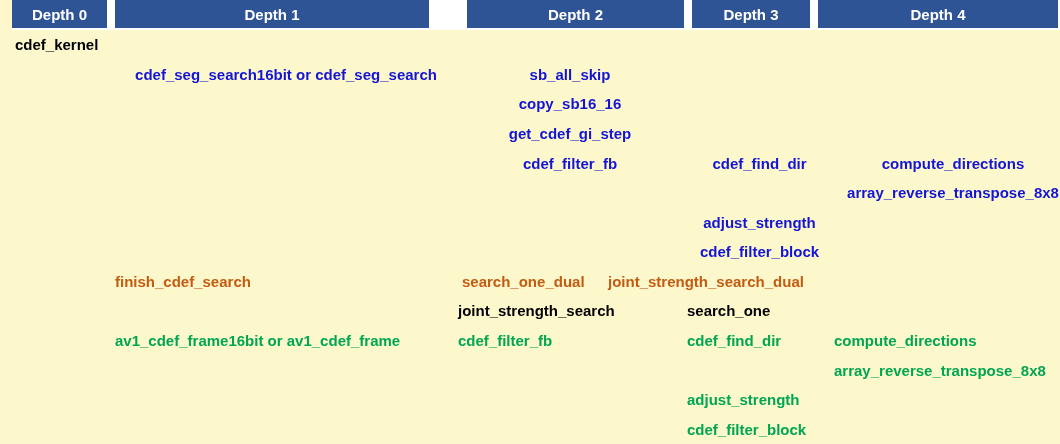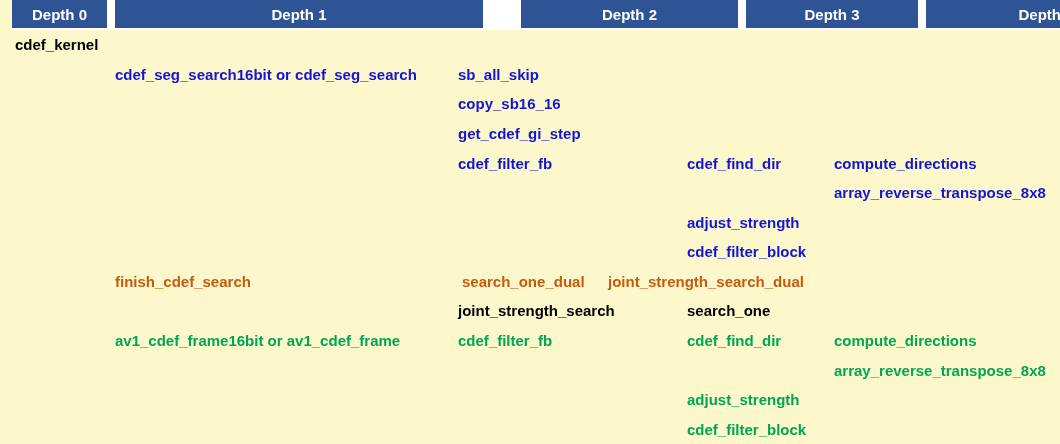--- a/index.html
+++ b/index.html
@@ -23,23 +23,23 @@
     background: var(--header-bg, #2F5496);
     color: var(--header-text, #ffffff);
     font-size: 15px;
     display: flex;
     align-items: center;
     justify-content: center;
     flex: 0 0 auto;
   }
   .hcell:not(:last-child) { margin-right: 8px; }
   .hc0 { width: 95px; }
-  .hc1 { width: 368px; }
+  .hc1 { width: 314px; }
   .hc2 { width: 217px; margin-left: 30px; }
-  .hc3 { width: 172px; }
+  .hc3 { width: 118px; }
   .hc4 { width: 240px; }
 
   .tbody {
     display: flex;
     flex-direction: column;
     height: 414px;
   }
   .trow { display: flex; flex: 1 1 0; align-items: center; }
   .tcell {
     flex: 0 0 auto;
@@ -48,21 +48,21 @@
     white-space: nowrap;
     overflow: visible;
     box-sizing: border-box;
   }
   .bc0 { width: 103px; padding-left: 3px; }
   .bc1 { width: 342px; padding-left: 0px; }
   .bc2 { width: 225px; padding-left: 1px; }
   .bc3 { width: 150px; padding-left: 5px; }
   .bc4 { width: 240px; padding-left: 2px; }
 
-  .c-blue   { color: var(--blue, #1414D6); }
+  .c-blue   { color: var(--blue, #1414D6); text-align: center; }
   .c-orange { color: var(--orange, #C55A11); }
   .c-green  { color: var(--green, #00A651); }
   .c-black  { color: var(--black, #000000); }
 </style>
 </head>
 <body>
 
 <div class="screen">
   <div class="header-row">
       <div class="hcell hc0">Depth 0</div>

